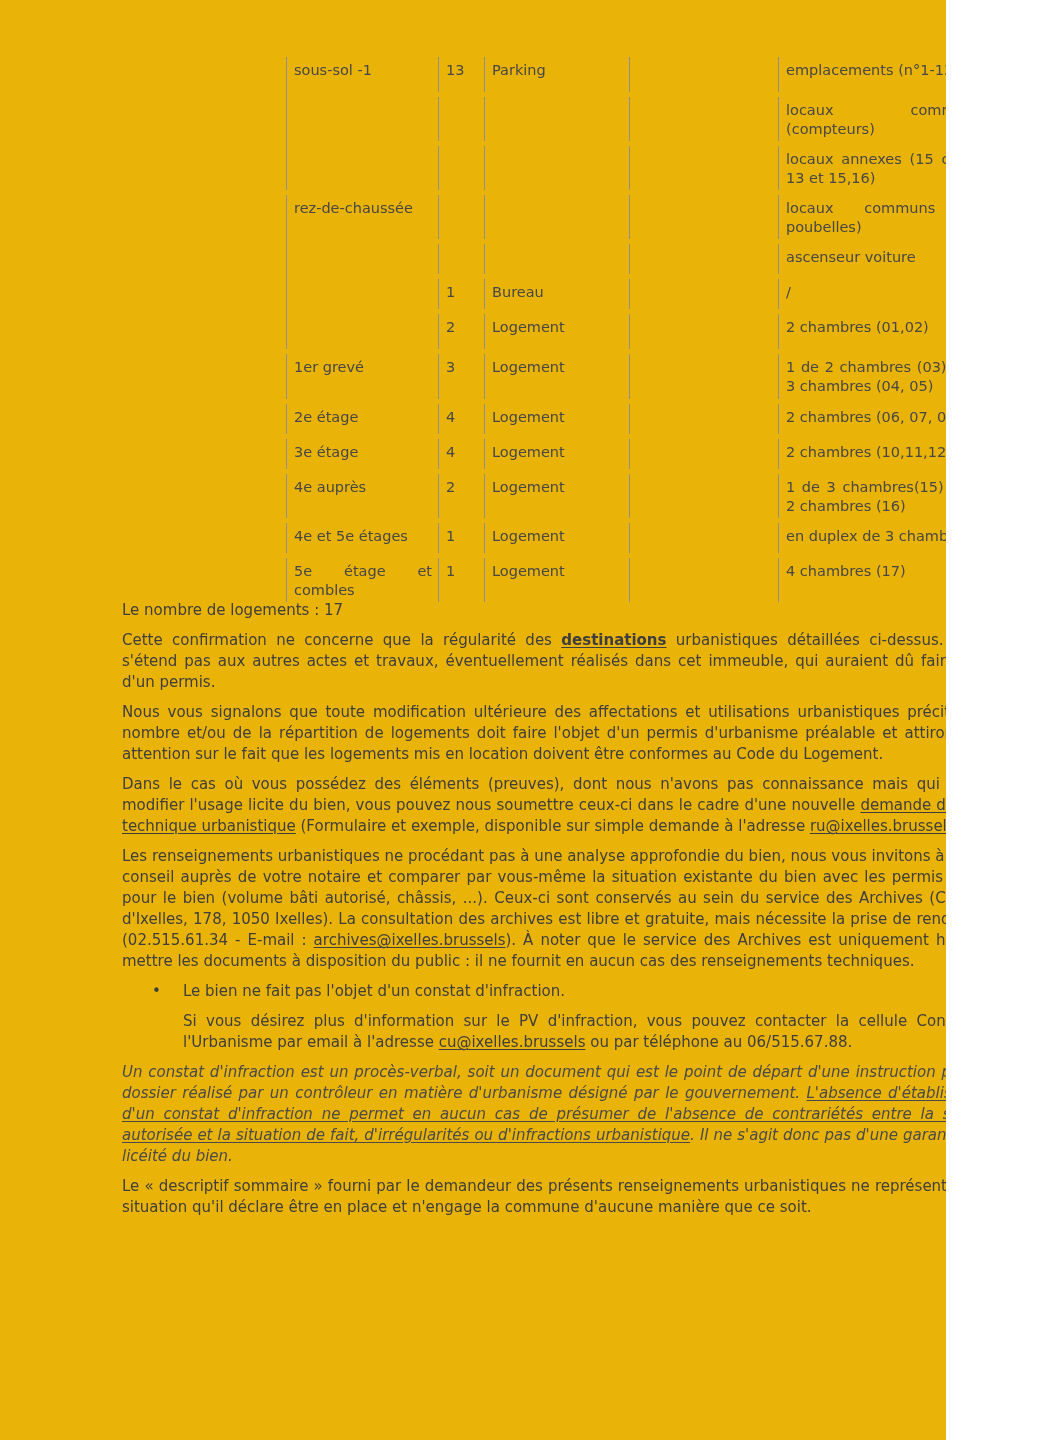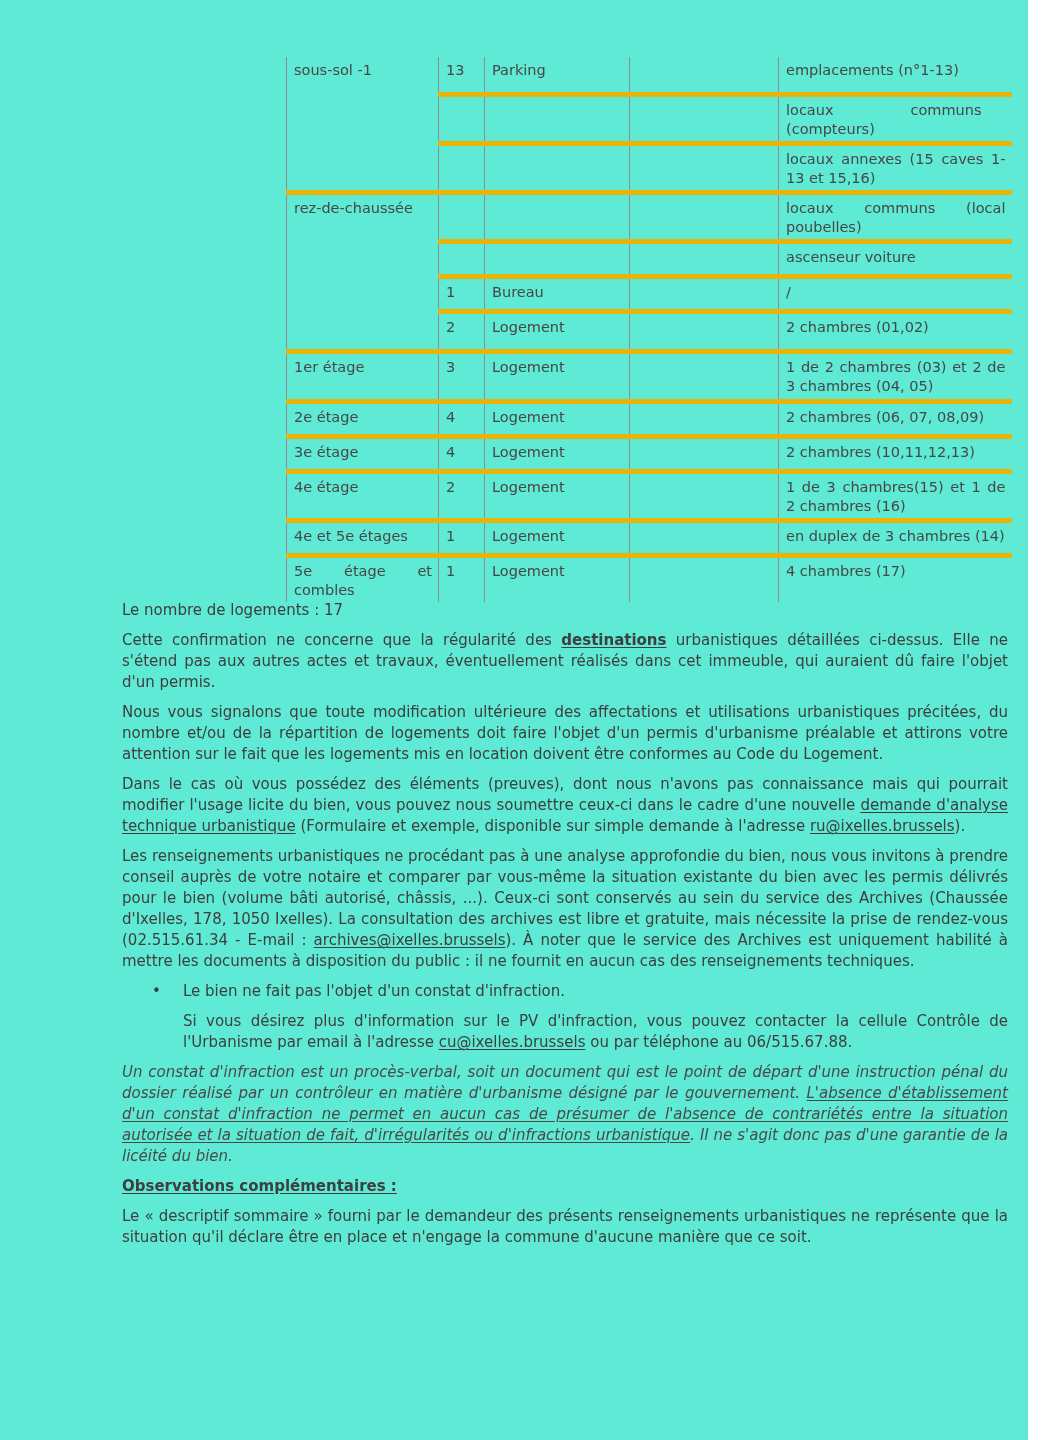--- a/index.html
+++ b/index.html
@@ -1,16 +1,16 @@
 <!DOCTYPE html>
 <html><head>
 <meta charset="utf-8">
 <style>
   html,body{margin:0;padding:0;background:#fff;}
-  .page{position:relative;width:1028px;height:1440px;background:#5eead4;overflow:hidden;
+  .page{position:relative;width:946px;height:1440px;background:#eab308;overflow:hidden;
         font-family:"DejaVu Sans","Liberation Sans",sans-serif;color:#3f3f3f;text-decoration:underline;}
   
   .tablewrap{position:absolute;left:286px;top:57px;}
   table.floors{border-collapse:collapse;width:725px;table-layout:fixed;}
   table.floors td{border-left:1px solid #8f8f8f;border-top:5px solid #eab308;
                   vertical-align:top;padding:4px 6px 2px 7px;font-size:14.5px;
                   line-height:1.32;color:#474747;}
   table.floors tr.first td{border-top:none;}
   td.floor{text-align:justify;}
   td.details{font-size:15px;text-align:justify;padding:3px 5px 2px 7px;}
@@ -84,42 +84,42 @@
         <td></td>
         <td class="details">/</td>
       </tr>
       <tr style="height:40px">
         <td>2</td>
         <td>Logement</td>
         <td></td>
         <td class="details">2 chambres (01,02)</td>
       </tr>
       <tr style="height:40px">
-        <td class="floor">1er étage</td>
+        <td class="floor">1er grevé</td>
         <td>3</td>
         <td>Logement</td>
         <td></td>
         <td class="details">1 de 2 chambres (03) et 2 de 3 chambres (04, 05)</td>
       </tr>
       <tr style="height:35px">
         <td class="floor">2e étage</td>
         <td>4</td>
         <td>Logement</td>
         <td></td>
         <td class="details">2 chambres (06, 07, 08,09)</td>
       </tr>
       <tr style="height:35px">
         <td class="floor">3e étage</td>
         <td>4</td>
         <td>Logement</td>
         <td></td>
         <td class="details">2 chambres (10,11,12,13)</td>
       </tr>
       <tr style="height:35px">
-        <td class="floor">4e étage</td>
+        <td class="floor">4e auprès</td>
         <td>2</td>
         <td>Logement</td>
         <td></td>
         <td class="details">1 de 3 chambres(15) et 1 de 2 chambres (16)</td>
       </tr>
       <tr style="height:35px">
         <td class="floor">4e et 5e étages</td>
         <td>1</td>
         <td>Logement</td>
         <td></td>
@@ -141,17 +141,16 @@
     <p><span>Cette confirmation ne concerne que la régularité des </span><span class="b u">destinations</span><span> urbanistiques détaillées ci-dessus. Elle ne s'étend pas aux autres actes et travaux, éventuellement réalisés dans cet immeuble, qui auraient dû faire l'objet d'un permis.</span></p>
     <p>Nous vous signalons que toute modification ultérieure des affectations et utilisations urbanistiques précitées, du nombre et/ou de la répartition de logements doit faire l'objet d'un permis d'urbanisme préalable et attirons votre attention sur le fait que les logements mis en location doivent être conformes au Code du Logement.</p>
     <p><span>Dans le cas où vous possédez des éléments (preuves), dont nous n'avons pas connaissance mais qui pourrait modifier l'usage licite du bien, vous pouvez nous soumettre ceux-ci dans le cadre d'une nouvelle </span><span class="u">demande d'analyse technique urbanistique</span><span> (Formulaire et exemple, disponible sur simple demande à l'adresse </span><span class="u">ru@ixelles.brussels</span><span>).</span></p>
     <p><span>Les renseignements urbanistiques ne procédant pas à une analyse approfondie du bien, nous vous invitons à prendre conseil auprès de votre notaire et comparer par vous-même la situation existante du bien avec les permis délivrés pour le bien (volume bâti autorisé, châssis, ...). Ceux-ci sont conservés au sein du service des Archives (Chaussée d'Ixelles, 178, 1050 Ixelles). La consultation des archives est libre et gratuite, mais nécessite la prise de rendez-vous (02.515.61.34 - E-mail : </span><span class="u">archives@ixelles.brussels</span><span>). À noter que le service des Archives est uniquement habilité à mettre les documents à disposition du public : il ne fournit en aucun cas des renseignements techniques.</span></p>
     <div class="bullet-row">
       <span class="bullet-dot">•</span>
       <span class="bullet-text">Le bien ne fait pas l'objet d'un constat d'infraction.</span>
     </div>
     <p class="sub"><span>Si vous désirez plus d'information sur le PV d'infraction, vous pouvez contacter la cellule Contrôle de l'Urbanisme par email à l'adresse </span><span class="u">cu@ixelles.brussels</span><span> ou par téléphone au 06/515.67.88.</span></p>
     <p class="ital"><span>Un constat d'infraction est un procès-verbal, soit un document qui est le point de départ d'une instruction pénal du dossier réalisé par un contrôleur en matière d'urbanisme désigné par le gouvernement. </span><span class="u">L'absence d'établissement d'un constat d'infraction ne permet en aucun cas de présumer de l'absence de contrariétés entre la situation autorisée et la situation de fait, d'irrégularités ou d'infractions urbanistique</span><span>. Il ne s'agit donc pas d'une garantie de la licéité du bien.</span></p>
-    <p class="hline">Observations complémentaires :</p>
     <p>Le « descriptif sommaire » fourni par le demandeur des présents renseignements urbanistiques ne représente que la situation qu'il déclare être en place et n'engage la commune d'aucune manière que ce soit.</p>
   </div>
 
 </div>
 
 </body></html>

